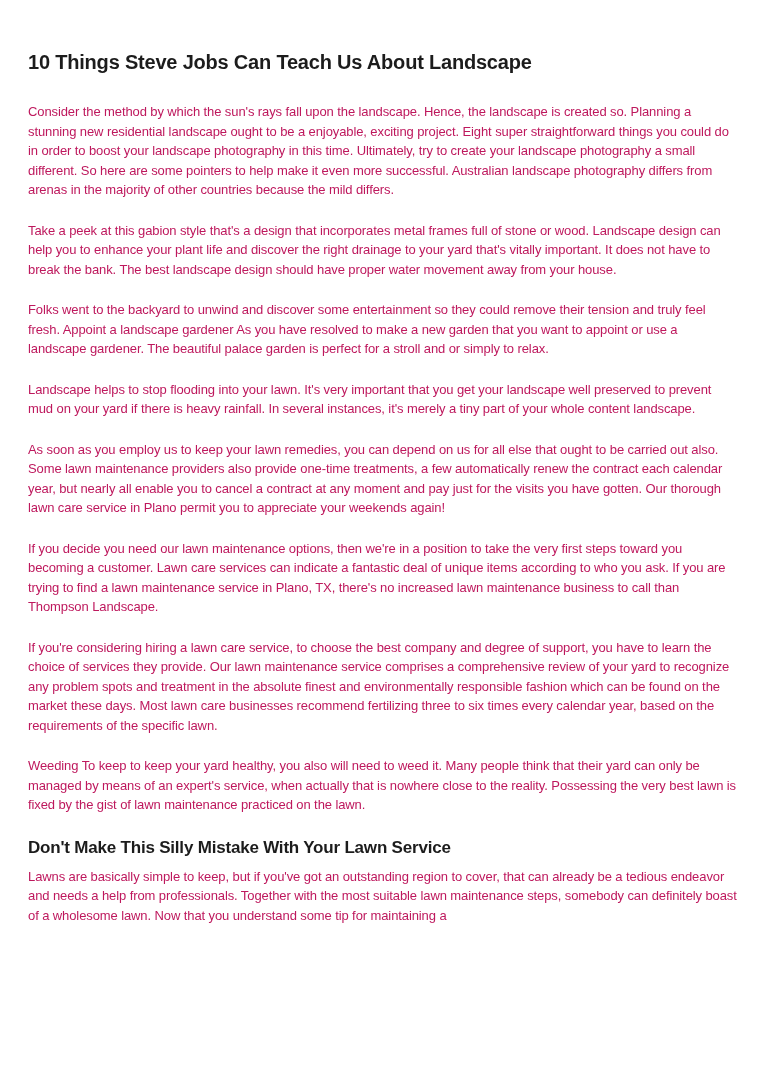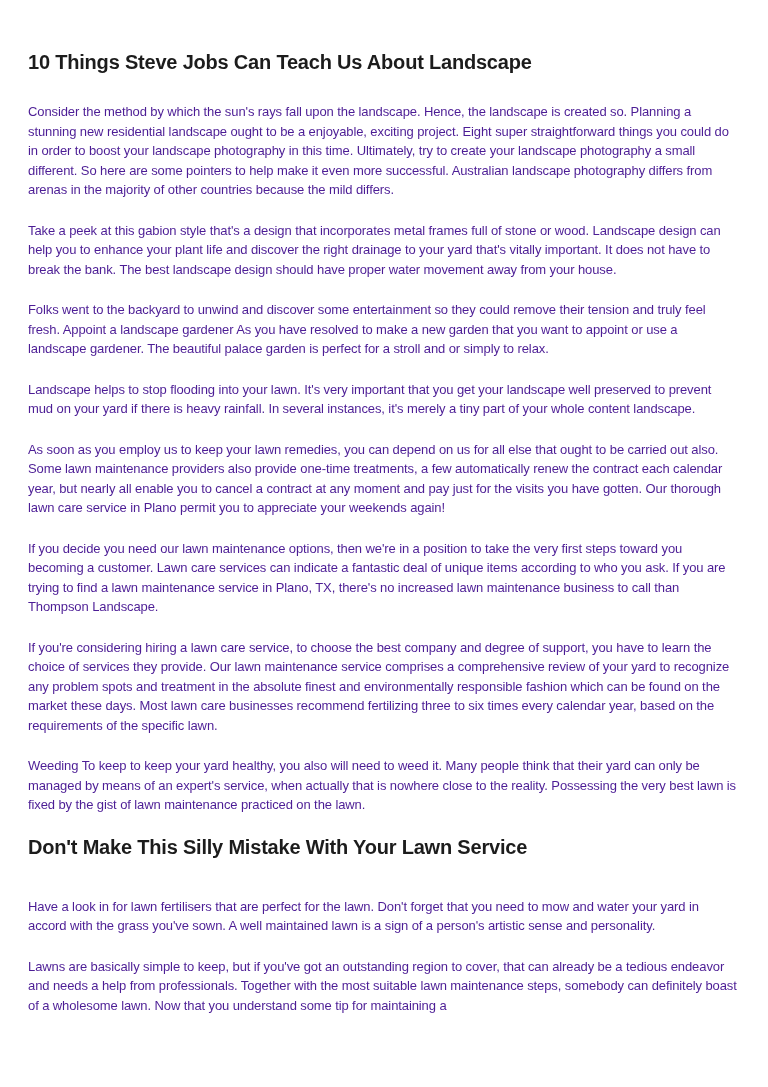--- a/index.html
+++ b/index.html
@@ -23,31 +23,31 @@
   }
   .article-title {
     font-size: 20px;
     font-weight: 700;
     color: #1c1c1c;
     letter-spacing: -0.2px;
     margin: 0 0 26px 0;
     line-height: 27px;
   }
   .article-subheading {
-    font-size: 20px;
+    font-size: 17px;
     font-weight: 700;
     color: #1c1c1c;
     letter-spacing: -0.2px;
-    margin: 6px 0 38px 0;
+    margin: 6px 0 8px 0;
     line-height: 23px;
   }
   .article-paragraph {
     font-size: 13px;
     line-height: 19.5px;
-    color: #4c1d95;
+    color: #be185d;
     letter-spacing: -0.1px;
     margin: 0 0 21px 0;
     text-align: left;
   }
 </style>
 </head>
 <body>
 
 <div class="page">
   <h1 class="article-title">10 Things Steve Jobs Can Teach Us About Landscape</h1>
@@ -56,15 +56,14 @@
   <p class="article-paragraph">Take a peek at this gabion style that's a design that incorporates metal frames full of stone or wood. Landscape design can help you to enhance your plant life and discover the right drainage to your yard that's vitally important. It does not have to break the bank. The best landscape design should have proper water movement away from your house.</p>
   <p class="article-paragraph">Folks went to the backyard to unwind and discover some entertainment so they could remove their tension and truly feel fresh. Appoint a landscape gardener As you have resolved to make a new garden that you want to appoint or use a landscape gardener. The beautiful palace garden is perfect for a stroll and or simply to relax.</p>
   <p class="article-paragraph">Landscape helps to stop flooding into your lawn. It's very important that you get your landscape well preserved to prevent mud on your yard if there is heavy rainfall. In several instances, it's merely a tiny part of your whole content landscape.</p>
   <p class="article-paragraph">As soon as you employ us to keep your lawn remedies, you can depend on us for all else that ought to be carried out also. Some lawn maintenance providers also provide one-time treatments, a few automatically renew the contract each calendar year, but nearly all enable you to cancel a contract at any moment and pay just for the visits you have gotten. Our thorough lawn care service in Plano permit you to appreciate your weekends again!</p>
   <p class="article-paragraph">If you decide you need our lawn maintenance options, then we're in a position to take the very first steps toward you becoming a customer. Lawn care services can indicate a fantastic deal of unique items according to who you ask. If you are trying to find a lawn maintenance service in Plano, TX, there's no increased lawn maintenance business to call than Thompson Landscape.</p>
   <p class="article-paragraph">If you're considering hiring a lawn care service, to choose the best company and degree of support, you have to learn the choice of services they provide. Our lawn maintenance service comprises a comprehensive review of your yard to recognize any problem spots and treatment in the absolute finest and environmentally responsible fashion which can be found on the market these days. Most lawn care businesses recommend fertilizing three to six times every calendar year, based on the requirements of the specific lawn.</p>
   <p class="article-paragraph">Weeding To keep to keep your yard healthy, you also will need to weed it. Many people think that their yard can only be managed by means of an expert's service, when actually that is nowhere close to the reality. Possessing the very best lawn is fixed by the gist of lawn maintenance practiced on the lawn.</p>
 
   <h2 class="article-subheading">Don't Make This Silly Mistake With Your Lawn Service</h2>
 
-  <p class="article-paragraph">Have a look in for lawn fertilisers that are perfect for the lawn. Don't forget that you need to mow and water your yard in accord with the grass you've sown. A well maintained lawn is a sign of a person's artistic sense and personality.</p>
   <p class="article-paragraph">Lawns are basically simple to keep, but if you've got an outstanding region to cover, that can already be a tedious endeavor and needs a help from professionals. Together with the most suitable lawn maintenance steps, somebody can definitely boast of a wholesome lawn. Now that you understand some tip for maintaining a</p>
 </div>
 
 </body></html>

